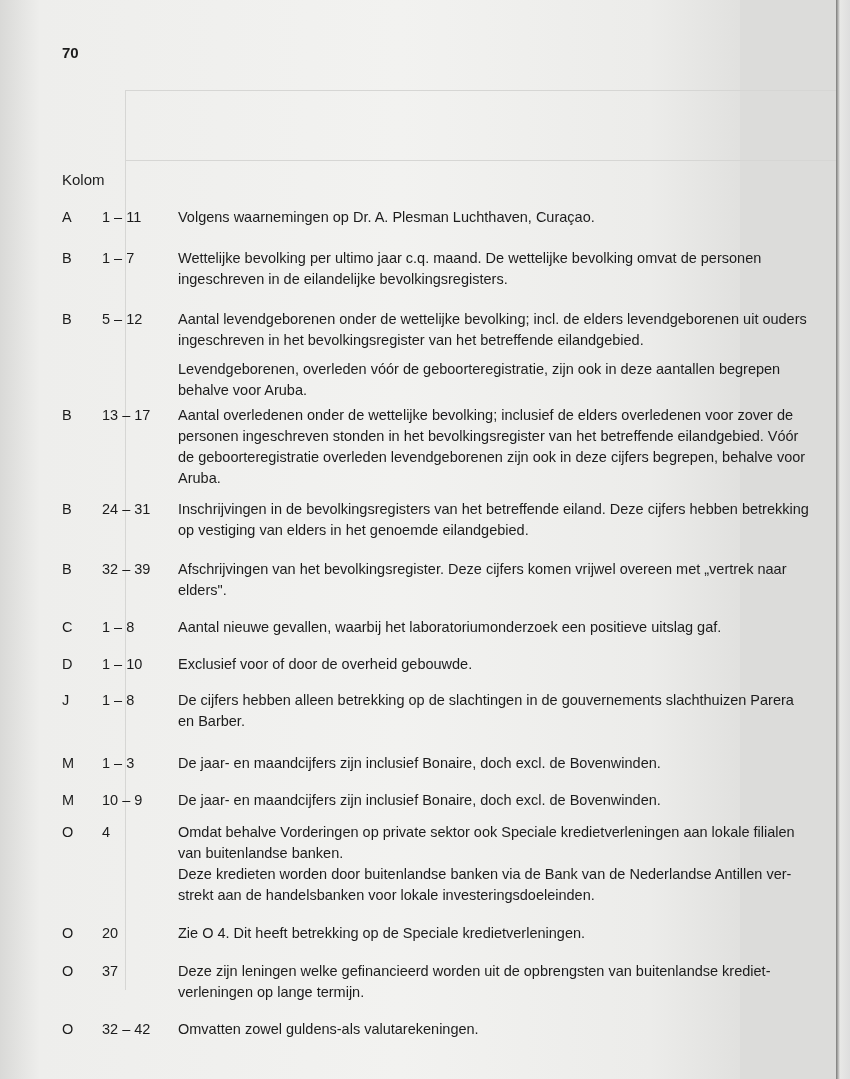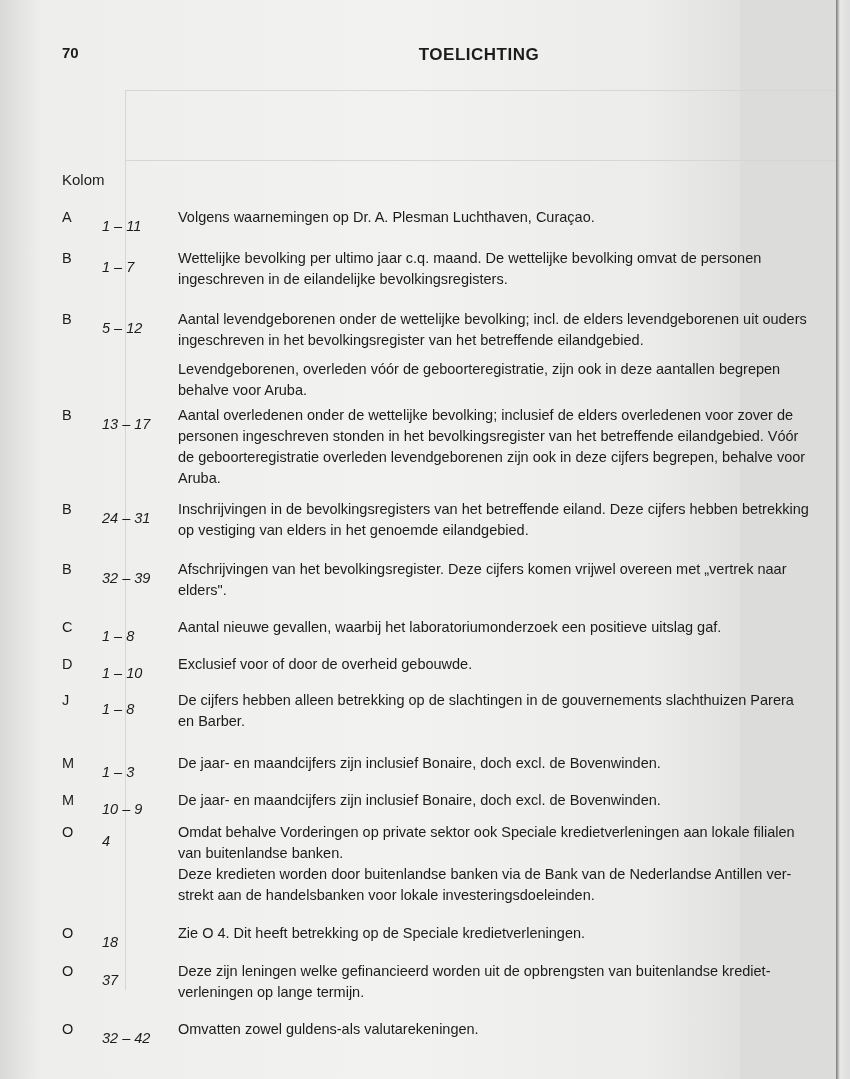--- a/index.html
+++ b/index.html
@@ -27,36 +27,35 @@
     font-weight: bold; font-size: 17px; letter-spacing: 0.5px; padding-left: 120px; box-sizing: border-box;
   }
   .section-heading {
     position: absolute; left: 62px; top: 171px; font-weight: normal; font-size: 15px;
   }
   .entry {
     position: absolute; left: 62px; width: 780px; font-size: 14.5px; line-height: 21px;
     white-space: nowrap;
   }
   .entry .code { position: absolute; left: 0; top: 0; width: 30px; }
-  .entry .range { position: absolute; left: 40px; top: 9px; width: 80px; font-style: italic; }
+  .entry .range { position: absolute; left: 40px; top: 0; width: 80px; }
   .entry .desc { position: absolute; left: 116px; top: 0; width: 700px; white-space: normal; }
   .entry .desc p { margin: 0; }
   .entry .desc p + p.gap { margin-top: 8px; }
 </style>
 </head>
 <body>
 
 <div class="page">
 
   <div class="ghost-line" style="left:125px;top:90px;width:713px;height:1px;"></div>
   <div class="ghost-line" style="left:125px;top:90px;width:1px;height:900px;"></div>
   <div class="ghost-line" style="left:125px;top:160px;width:713px;height:1px;"></div>
 
   <div class="page-number">70</div>
-  <div class="page-title">TOELICHTING</div>
   <div class="section-heading">Kolom</div>
 
   <div class="entry" style="top:207px;">
     <span class="code">A</span>
     <span class="range">1 – 11</span>
     <div class="desc">
       <p>Volgens waarnemingen op Dr. A. Plesman Luchthaven, Curaçao.</p>
     </div>
   </div>
 
@@ -156,21 +155,21 @@
     <div class="desc">
       <p>Omdat behalve Vorderingen op private sektor ook Speciale kredietverleningen aan lokale filialen</p>
       <p>van buitenlandse banken.</p>
       <p>Deze kredieten worden door buitenlandse banken via de Bank van de Nederlandse Antillen ver-</p>
       <p>strekt aan de handelsbanken voor lokale investeringsdoeleinden.</p>
     </div>
   </div>
 
   <div class="entry" style="top:923px;">
     <span class="code">O</span>
-    <span class="range">18</span>
+    <span class="range">20</span>
     <div class="desc">
       <p>Zie O 4. Dit heeft betrekking op de Speciale kredietverleningen.</p>
     </div>
   </div>
 
   <div class="entry" style="top:961px;">
     <span class="code">O</span>
     <span class="range">37</span>
     <div class="desc">
       <p>Deze zijn leningen welke gefinancieerd worden uit de opbrengsten van buitenlandse krediet-</p>

